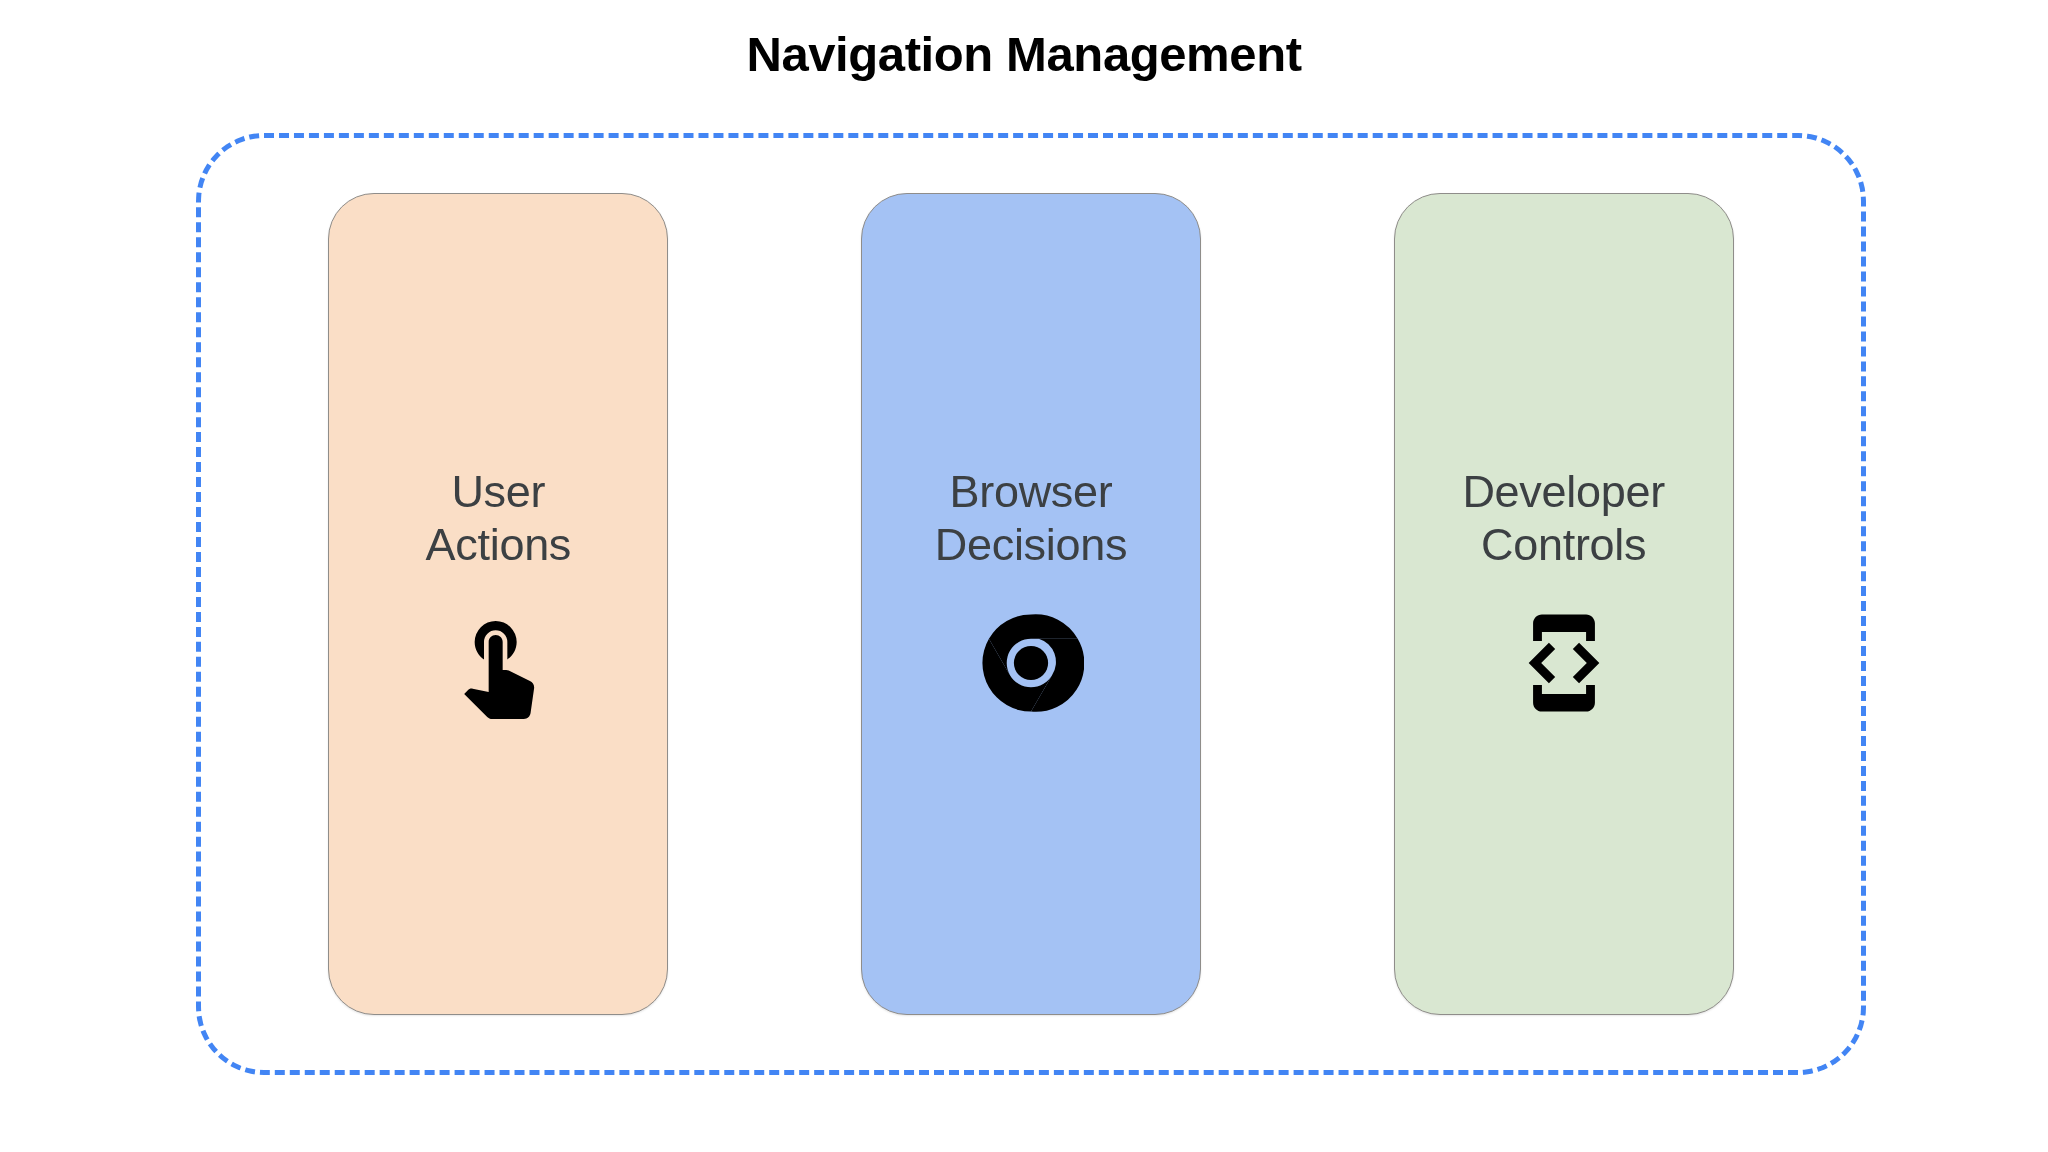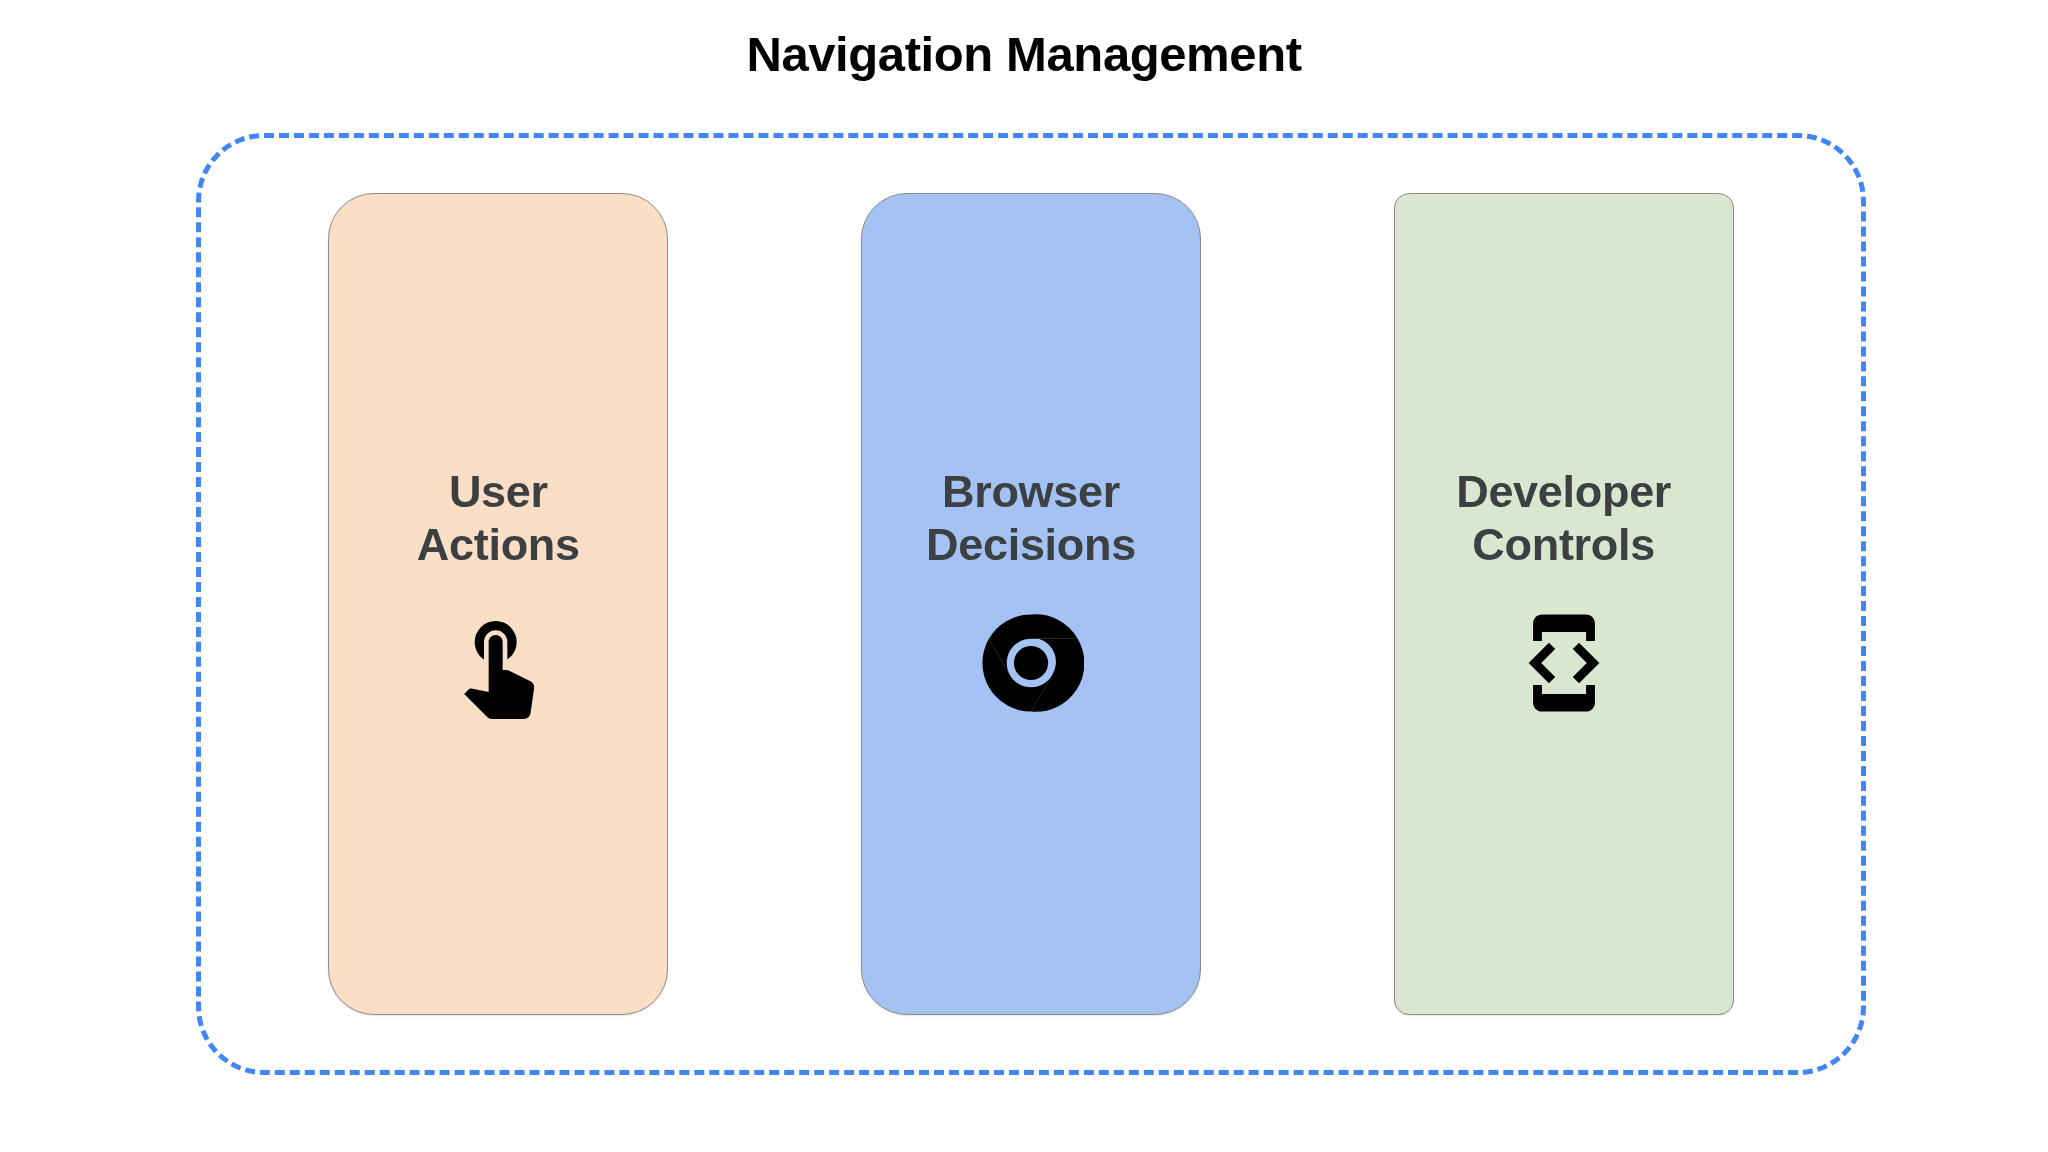--- a/index.html
+++ b/index.html
@@ -81,21 +81,21 @@
   .card-inner {
     display: flex;
     flex-direction: column;
     align-items: center;
     justify-content: center;
     transform: translateY(-12px);
   }
 
   .card-label {
     font-size: 45px;
-    font-weight: 700;
+    font-weight: 400;
     color: #3c4043;
     text-align: center;
     line-height: 1.18;
     letter-spacing: -0.3px;
     white-space: pre-line;
     margin: 0;
   }
 
   .card-icon {
     margin-top: 36px;
@@ -146,21 +146,21 @@
                      A88 88 0 0 0 96 8z"></path>
             <path fill="#000000" d="M19.8 52A88 88 0 0 0 96 184l38.1-66A44 44 0 0 1 57.9 118
                      L19.8 52z"></path>
             <path fill="#000000" d="M180.6 52H110a44 44 0 0 1 24.1 66L96 184A88 88 0 0 0 180.6 52z"></path>
             <circle cx="96" cy="96" r="31" fill="#000000"></circle>
           </svg>
         </div>
       </div>
     </div>
 
-    <div class="card" id="card-developer-controls" style="background: rgb(217, 231, 209); border-color: rgb(143, 141, 138); border-radius: 15px;">
+    <div class="card" id="card-developer-controls" style="background: rgb(217, 231, 209); border-color: rgb(143, 141, 138);">
       <div class="card-inner">
         <div class="card-label" style="color: rgb(60, 64, 67);">Developer
 Controls</div>
         <div class="card-icon">
           <svg viewBox="0 0 24 24" width="106" height="106" aria-hidden="true">
             <path fill="#000000" d="M7 5h10v2h2V3c0-1.1-.9-2-2-2H7c-1.1 0-2 .9-2 2v4h2V5zm8.41 11.59
                      L20 12l-4.59-4.59L14 8.83 17.17 12 14 15.17l1.41 1.42zM10 15.17L6.83 12
                      10 8.83 8.59 7.41 4 12l4.59 4.59L10 15.17zM17 19H7v-2H5v4c0 1.1.9 2 2 2h10
                      c1.1 0 2-.9 2-2v-4h-2v2z"></path>
           </svg>

